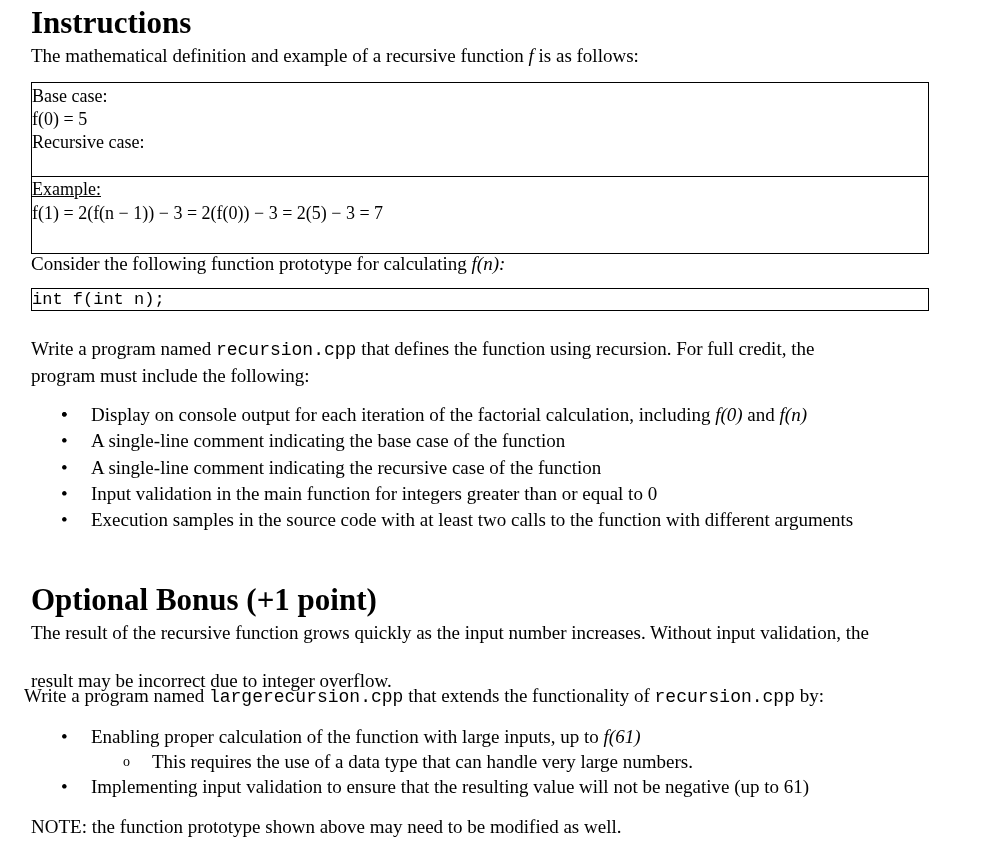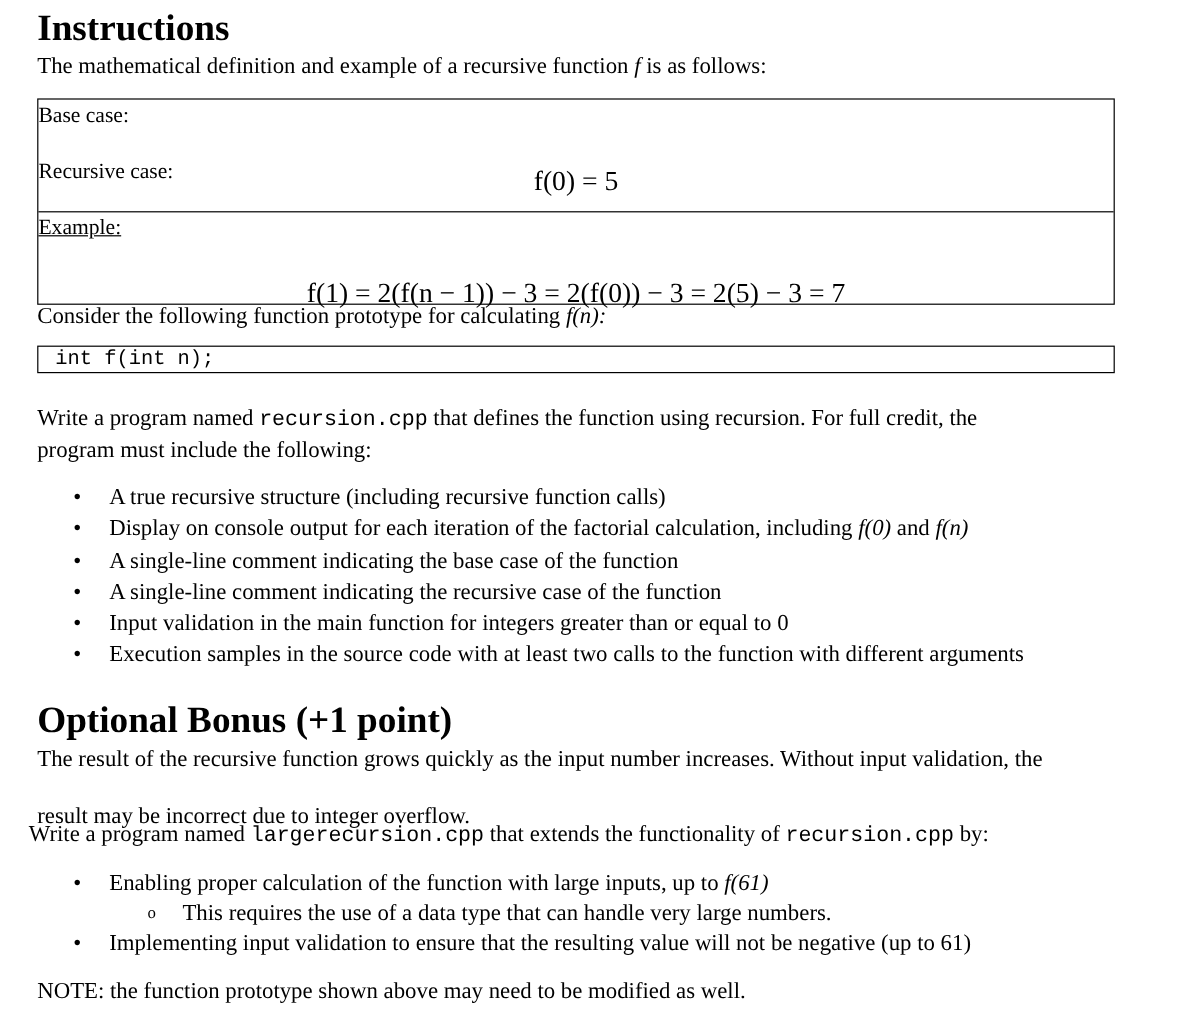--- a/index.html
+++ b/index.html
@@ -15,25 +15,25 @@
   .math { font-family: "Liberation Serif", serif; font-style: normal; }
   .mi { font-style: italic; }
   .mono { font-family: "Liberation Mono", monospace; font-size: 18px; }
 
   .deftable {
     left: 31px; top: 82px; width: 898px; height: 172px;
     border: 1px solid #000; box-sizing: border-box;
   }
   .deftable .sep { position: absolute; left: 0; right: 0; top: 93px; border-top: 1px solid #000; }
   .label { position: absolute; left: 0; font-size: 18px; line-height: 22px; }
-  .eq { position: absolute; left: 0; right: 0; text-align: center; font-size: 23px; line-height: 24px; margin-top: 32px; }
+  .eq { position: absolute; left: 0; right: 0; text-align: left; font-size: 18px; line-height: 24px; }
 
   .proto {
     left: 31px; top: 288px; width: 898px; height: 23px; border: 1px solid #000; box-sizing: border-box;
-    padding-left: 14px; font-family: "Liberation Mono", monospace; font-size: 17px; line-height: 21px;
+    padding-left: 0; font-family: "Liberation Mono", monospace; font-size: 17px; line-height: 21px;
   }
 
   ul.bul { list-style: none; margin: 0; padding: 0; }
   ul.bul li { position: relative; padding-left: 60px; font-size: 19px; line-height: 26.3px; white-space: nowrap; }
   ul.bul li .dot { position: absolute; left: 30px; top: 0; }
   .sub { padding-left: 121px !important; }
   .sub .dot { left: 92px !important; font-size: 14px; }
 </style>
 </head>
 <body>
@@ -63,21 +63,21 @@
 <div class="abs proto">int f(int n);</div>
 
 <div class="abs p" style="left:31px; top:337px;">
   <span>Write a program named</span>
   <span class="mono">recursion.cpp</span>
   <span>that defines the function using recursion. For full credit, the</span>
 </div>
 <div class="abs p" style="left:31px; top:364px;">program must include the following:</div>
 
 <ul class="abs bul" style="left:31px; top:402px;">
-  <li><span class="dot">•</span><span>A true recursive structure (including recursive function calls)</span></li>
+  <li><span class="dot">•</span></li>
   <li><span class="dot">•</span><span>Display on console output for each iteration of the factorial calculation, including</span> <span class="math mi">f(0)</span> <span>and</span> <span class="math mi">f(n)</span></li>
   <li><span class="dot">•</span><span>A single-line comment indicating the base case of the function</span></li>
   <li><span class="dot">•</span><span>A single-line comment indicating the recursive case of the function</span></li>
   <li><span class="dot">•</span><span>Input validation in the main function for integers greater than or equal to 0</span></li>
   <li><span class="dot">•</span><span>Execution samples in the source code with at least two calls to the function with different arguments</span></li>
 </ul>
 
 <h1 class="abs h-bonus">Optional Bonus (+1 point)</h1>
 
 <div class="abs p" style="left:31px; top:621px;">The result of the recursive function grows quickly as the input number increases. Without input validation, the</div>

